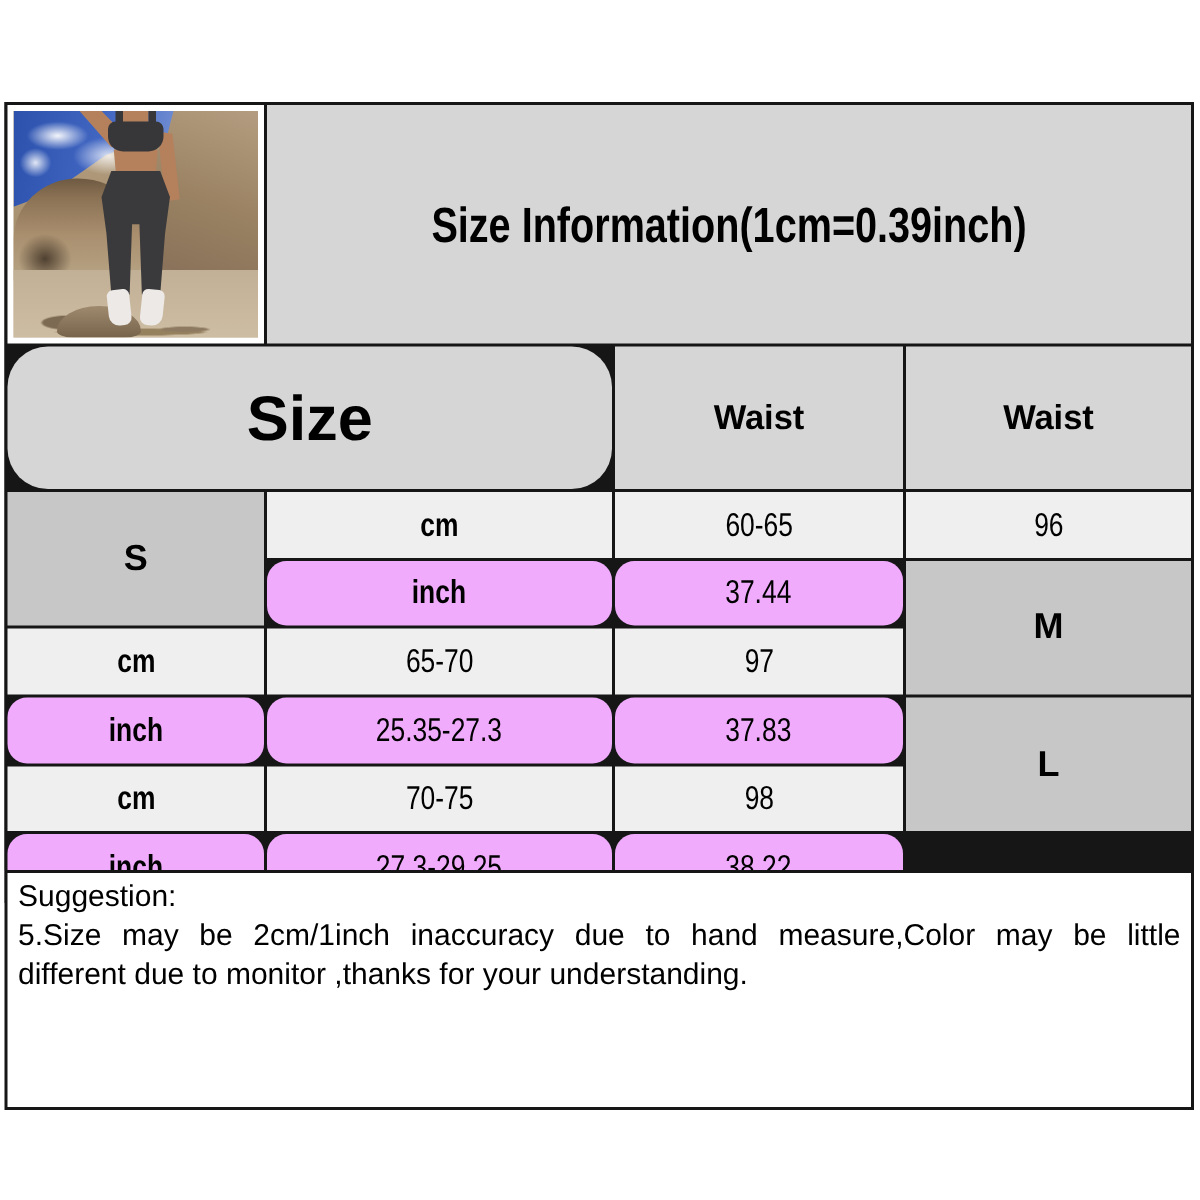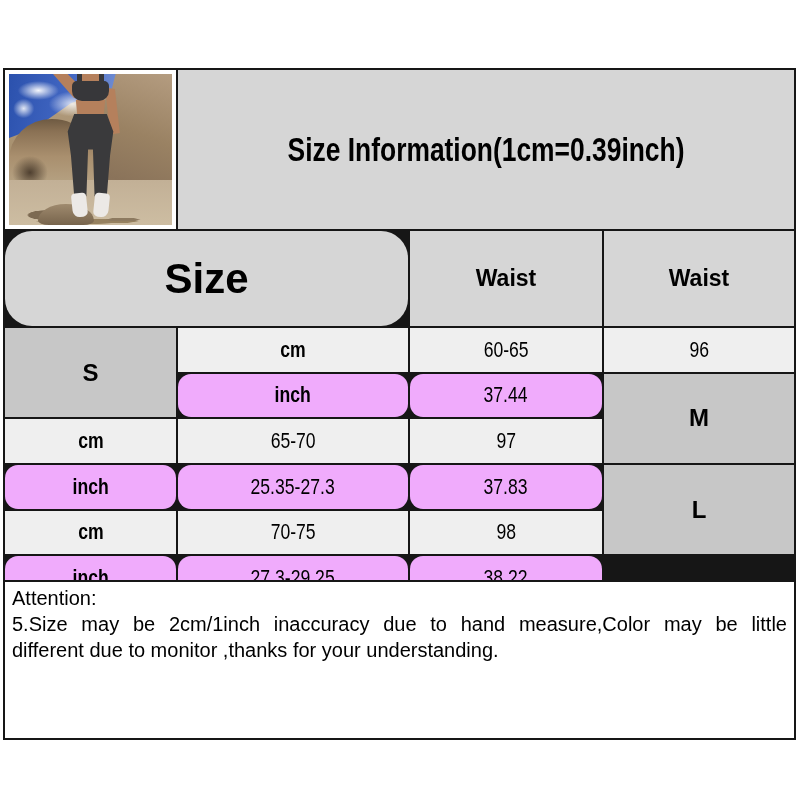--- a/index.html
+++ b/index.html
@@ -178,16 +178,16 @@
     </div>
   <div class="cell c-inch">
       <span class="cond">27.3-29.25</span>
     </div>
   <div class="cell c-inch">
       <span class="cond">38.22</span>
     </div>
 </div>
 
 <div class="attention">
-  <div class="att-line">Attention:</div>
+  <div class="att-line">Suggestion:</div>
   <div class="att-line line-just">5.Size may be 2cm/1inch inaccuracy due to hand measure,Color may be little</div>
   <div class="att-line">different due to monitor ,thanks for your understanding.</div>
 </div>
 
 </body></html>

